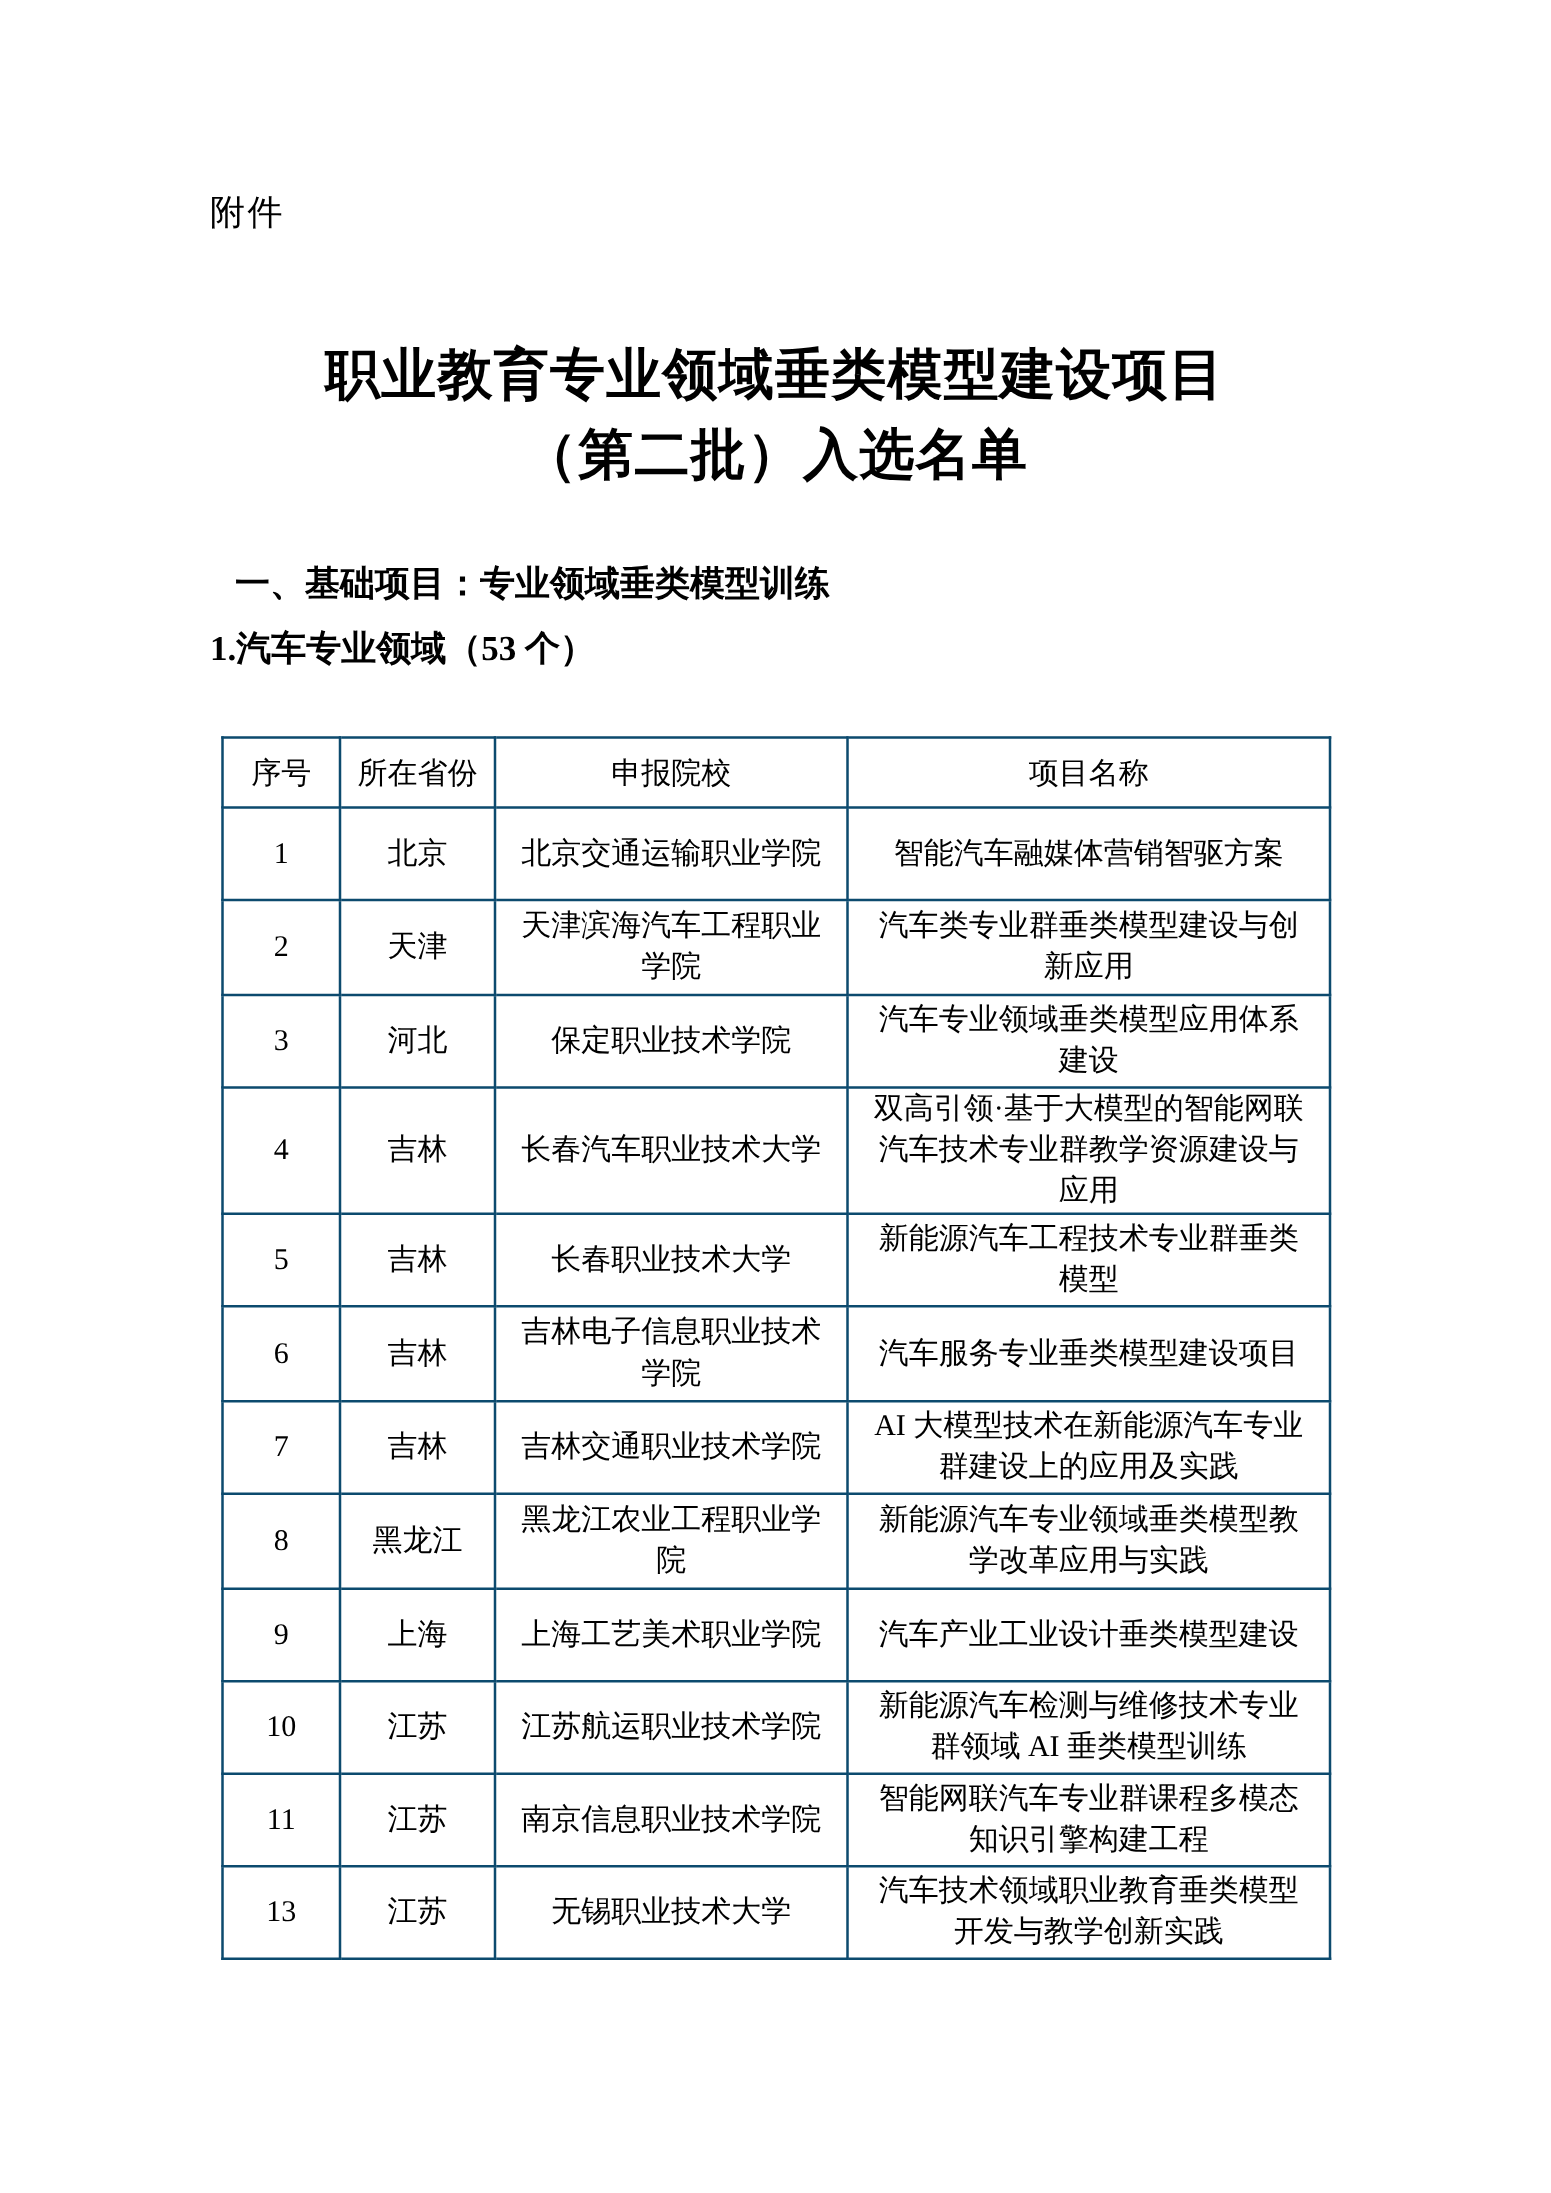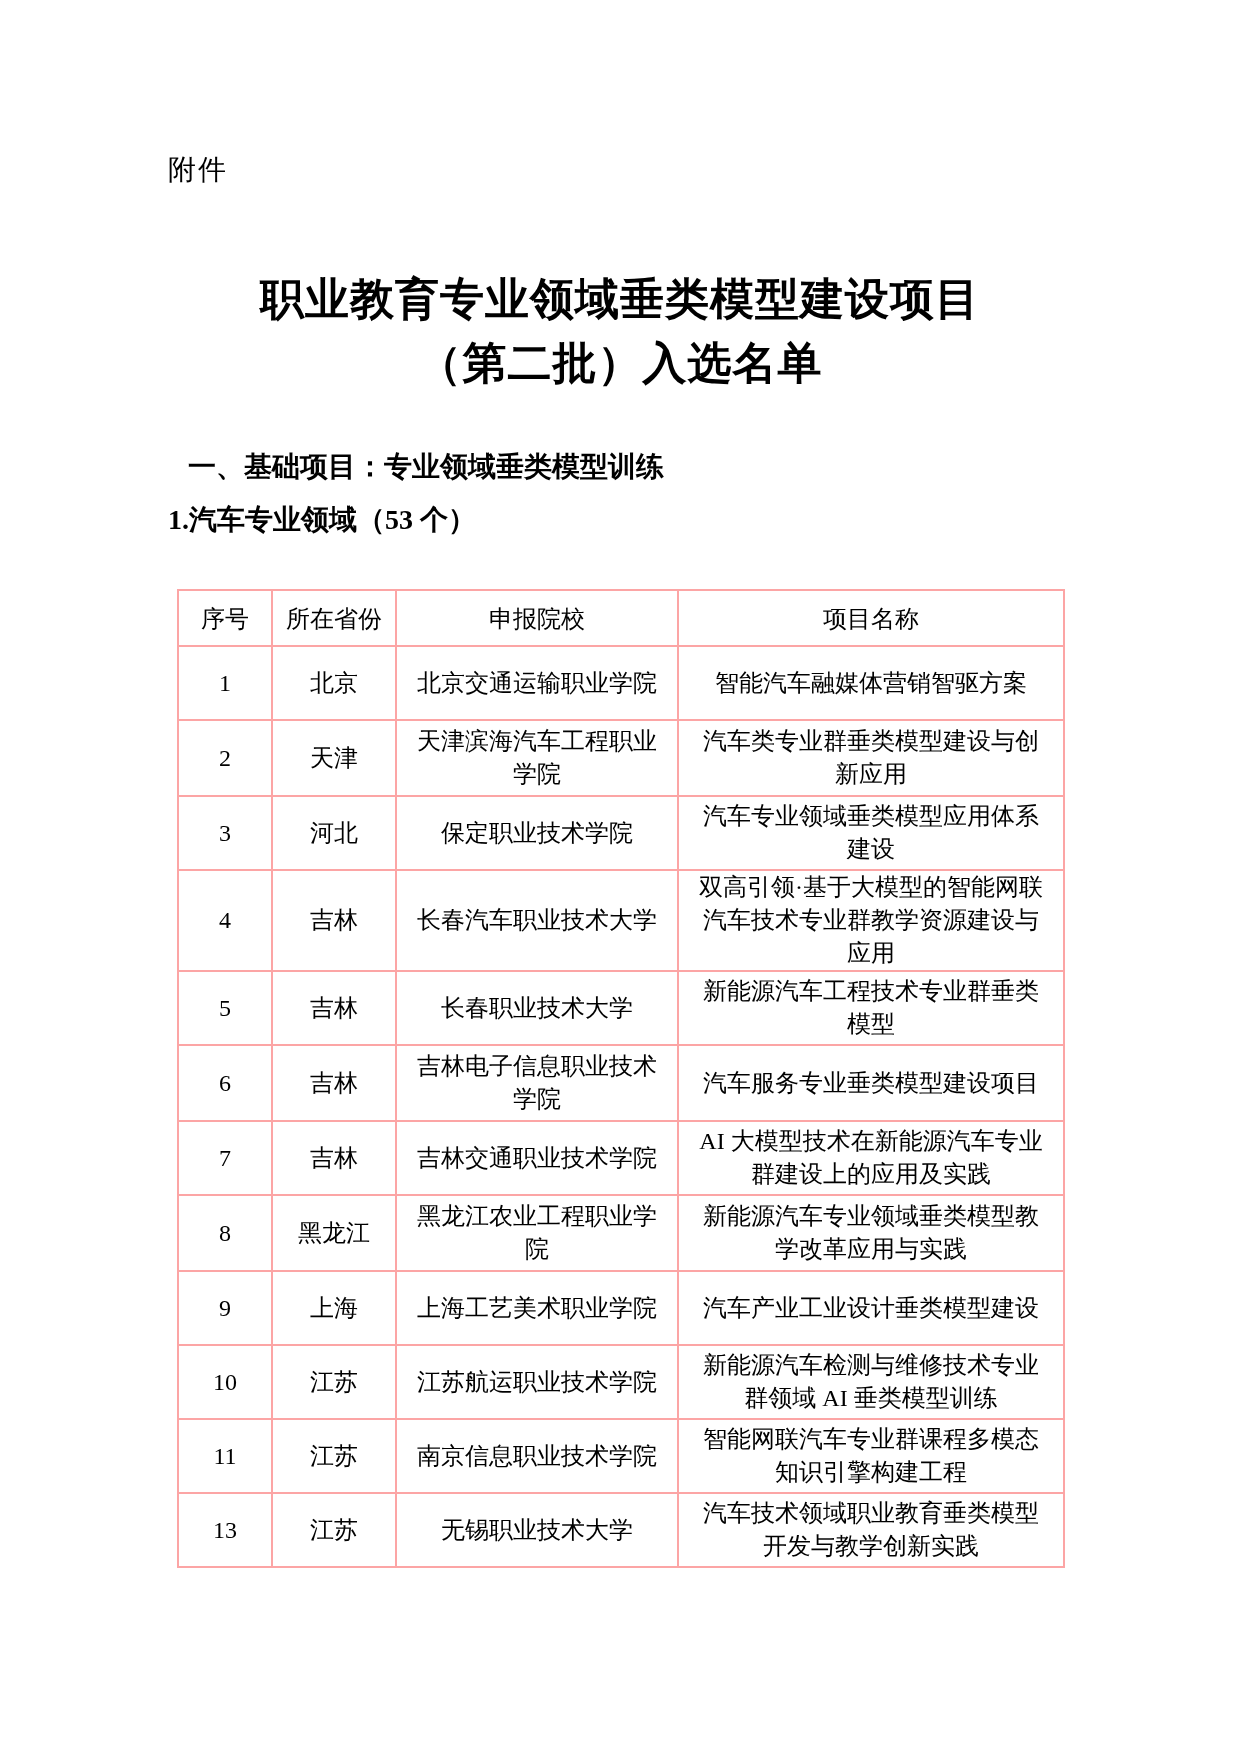--- a/index.html
+++ b/index.html
@@ -63,21 +63,21 @@
     width: 886px;
     border-collapse: collapse;
     table-layout: fixed;
   }
   table.listing col.c-no       { width: 94px;  }
   table.listing col.c-province { width: 124px; }
   table.listing col.c-school   { width: 282px; }
   table.listing col.c-project  { width: 386px; }
   table.listing th,
   table.listing td {
-    border: 2px solid #fca5a5;
+    border: 2px solid #0c4a6e;
     text-align: center;
     vertical-align: middle;
     padding: 0;
     font-size: 24px;
     line-height: 33px;
     overflow: hidden;
   }
   table.listing th {
     height: 54px;
     font-family: "Liberation Sans", "DejaVu Sans", sans-serif;

